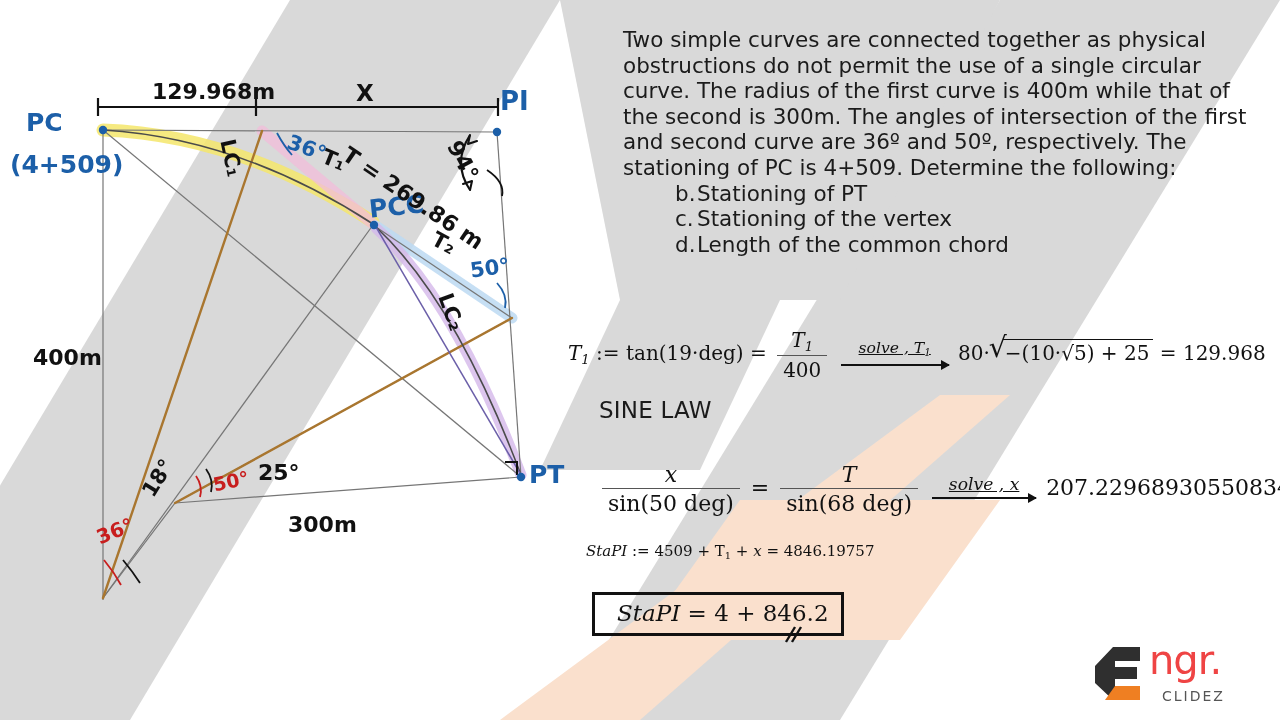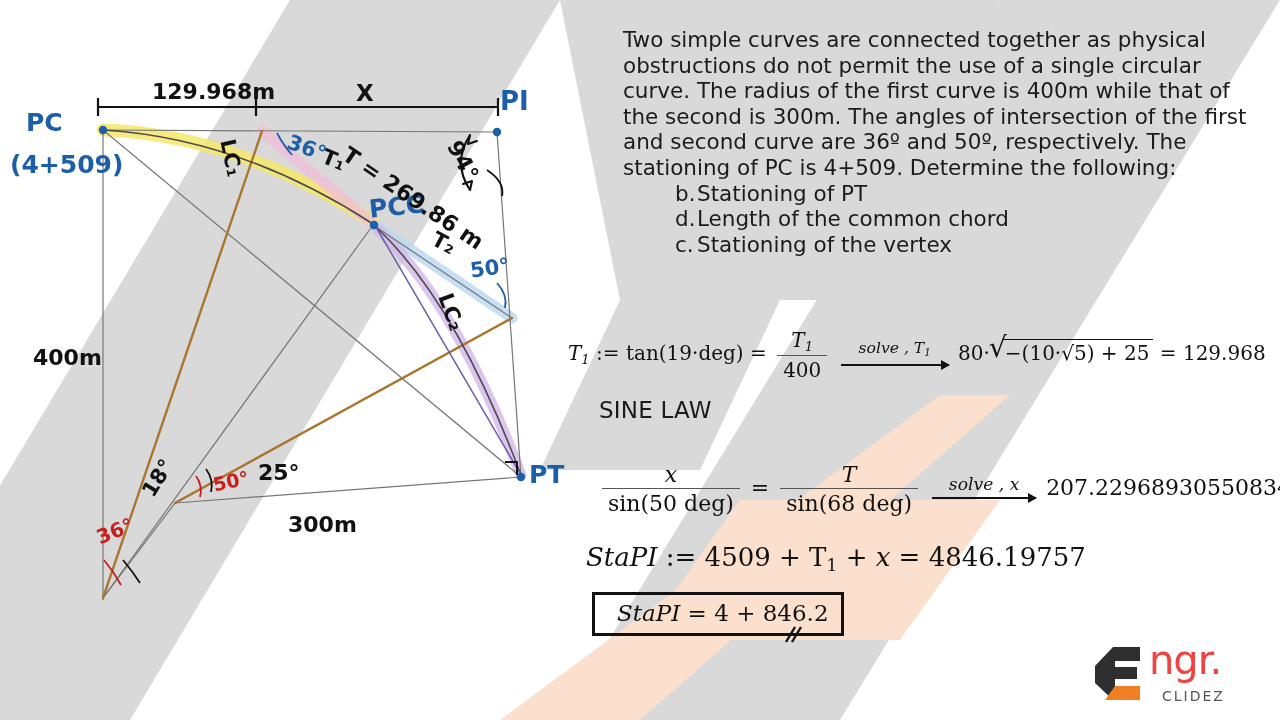--- a/index.html
+++ b/index.html
@@ -83,20 +83,21 @@
     display: block;
     padding: 2px 6px 0 6px;
   }
   .sub { font-size: 0.66em; vertical-align: -0.28em; }
   .arrowbox {
     display: inline-block;
     position: relative;
     vertical-align: middle;
     text-align: center;
     margin: 0 3px;
+    text-decoration: underline;
   }
   .arrowbox .alabel {
     display: block;
     font-style: italic;
     font-size: 0.78em;
     line-height: 1.05em;
     padding-bottom: 1px;
   }
   .arrowbox .aline {
     display: block;
@@ -147,21 +148,21 @@
   #sine-law-title {
     position: absolute;
     left: 599px;
     top: 397px;
     font-size: 23px;
     font-family: "DejaVu Sans", sans-serif;
     color: #1b1b1b;
     letter-spacing: .2px;
   }
   #eq-sine { left: 598px; top: 462px; font-size: 22px; }
-  #eq-stapi { left: 586px; top: 542px; font-size: 26px; }
+  #eq-stapi { left: 586px; top: 542px; font-size: 15px; }
   #eq-boxed {
     left: 592px;
     top: 592px;
     font-size: 23px;
     border: 3px solid #111;
     padding: 5px 12px 7px 22px;
     background: transparent;
   }
   #box-tick {
     position: absolute;
@@ -319,24 +320,24 @@
   <div class="hw red" style="left:213px; top:470px; font-size:19px; transform:rotate(-12deg);">50°</div>
   <div class="hw black" style="left:258px; top:460px; font-size:22px;">25°</div>
 
   <div id="problem">
     <div class="ptext">Two simple curves are connected together as physical obstructions do not permit the use of a single circular curve. The radius of the first curve is 400m while that of the second is 300m. The angles of intersection of the first and second curve are 36º and 50º, respectively. The stationing of PC is 4+509. Determine the following:</div>
     <ol class="sub">
       <li>
         <span class="lbl">b.</span><span>Stationing of PT</span>
       </li>
       <li>
-        <span class="lbl">d.</span><span>Length of the common chord</span>
+        <span class="lbl">c.</span><span>Stationing of the vertex</span>
       </li>
       <li>
-        <span class="lbl">c.</span><span>Stationing of the vertex</span>
+        <span class="lbl">d.</span><span>Length of the common chord</span>
       </li>
     </ol>
   </div>
 
   <div class="math" id="eq-t1">
     <span class="mi">T</span><span class="mi sub">1</span>
     <span>:=</span>
     <span>tan(19·deg)</span>
     <span>=</span>
     <span class="frac">

